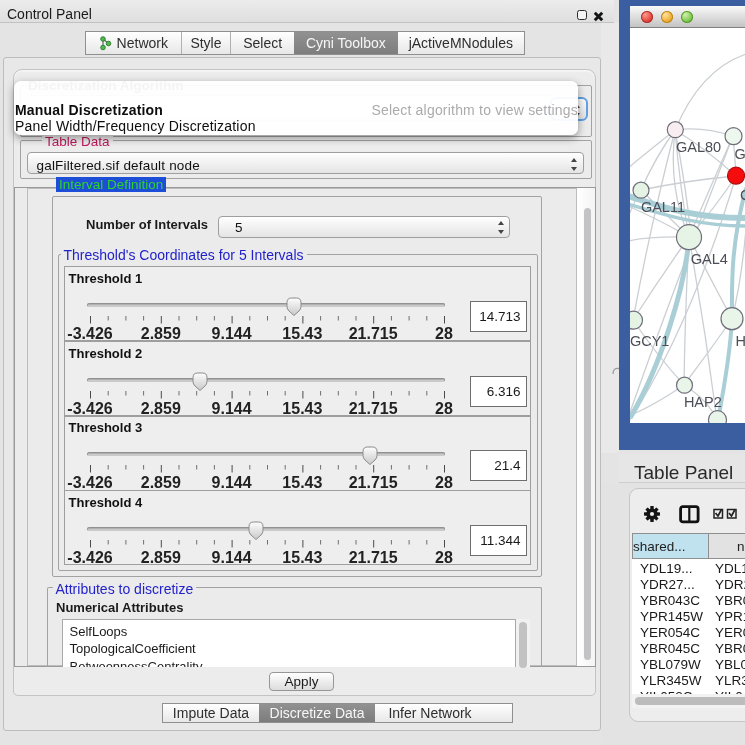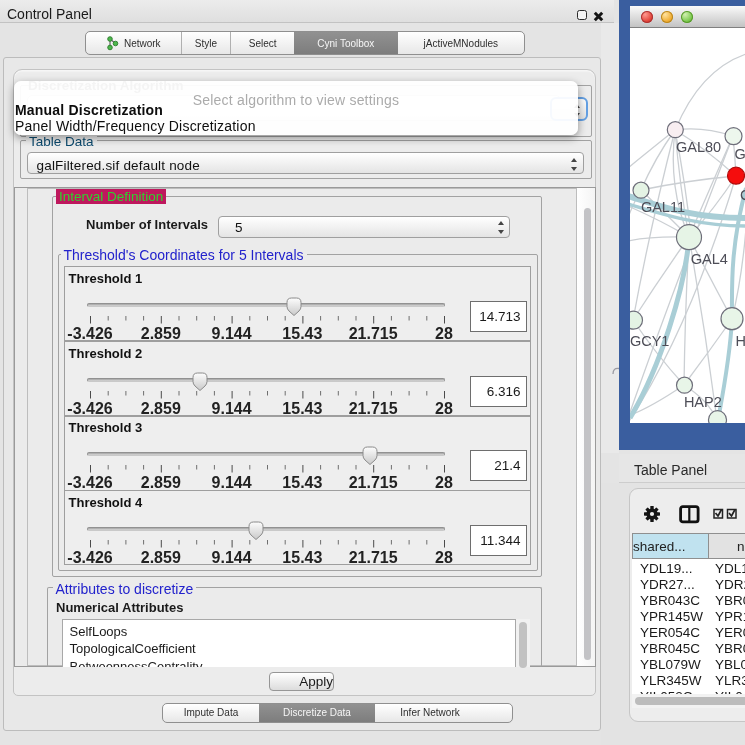--- a/index.html
+++ b/index.html
@@ -2,22 +2,22 @@
 <html><head><meta charset="utf-8">
 <style>
 *{margin:0;padding:0;box-sizing:border-box}
 html,body{width:745px;height:745px;overflow:hidden;background:#e4e4e4;
  font-family:"Liberation Sans",sans-serif;color:#1a1a1a;}
 .abs{position:absolute}
 #titlebar{left:0;top:0;width:614px;height:23px;background:linear-gradient(#ececec,#dfdfdf);border-bottom:1px solid #c2c2c2;}
 #titlebar .t{position:absolute;left:7px;top:5.5px;font-size:14px;color:#1a1a1a}
 #btn-sq{left:577px;top:10px;width:10px;height:10px;border:1.7px solid #2b2b2b;border-radius:2.5px;background:#f4f4f4}
 
-.tabstrip{display:flex;border:1px solid #8f8f8f;border-radius:5px;overflow:hidden;
- background:linear-gradient(#ffffff,#e7e7e7);font-size:10px;color:#2e2e2e}
+.tabstrip{display:flex;border:1px solid #8f8f8f;border-radius:0;overflow:hidden;
+ background:linear-gradient(#ffffff,#e7e7e7);font-size:14px;color:#2e2e2e}
 .tabstrip .seg{display:flex;align-items:center;justify-content:center;height:100%;}
 .tabstrip .sep{border-left:1px solid #b0b0b0;height:100%}
 .tabstrip .dark{background:linear-gradient(#919191,#7d7d7d);color:#f6f6f6}
 #toptabs{left:85px;top:31px;width:440px;height:24px}
 #bottabs{left:162px;top:702.5px;width:351px;height:20.5px}
 
 #panel{left:3px;top:57px;width:598px;height:674px;background:#e8e8e8;border:1px solid #bcbcbc;border-radius:3px}
 #inner{left:13px;top:68.5px;width:583px;height:627.5px;border:1px solid #c3c3c3;background:#ececec;border-radius:9px 9px 5px 5px;box-shadow:inset 0 1.5px 1px #f7f7f7}
 .group{border:1px solid #a2a2a2;border-radius:2px}
 .glabel{position:absolute;font-size:13.5px;background:#ececec;padding:0 3px;white-space:nowrap}
@@ -39,21 +39,21 @@
 .vbox{position:absolute;left:469.5px;width:57px;height:31px;background:#fff;border:1px solid #6e6e6e;font-size:13.5px;text-align:right;padding:7px 5px 0 0}
 .ticks line{stroke-width:1}
 .slabels{position:absolute;font-size:16px;font-weight:bold;color:#222}
 .slabels span{position:absolute;transform:translateX(-50%);white-space:nowrap}
 .thumb{position:absolute;width:16px;height:19px}
 
 #attrlist{left:62px;top:619px;width:454px;height:48px;background:#fff;border:1px solid #a8a8a8;border-bottom:none;font-size:13px;overflow:hidden}
 #listsb{left:516px;top:619px;width:14px;height:48px;background:#f1f1f1}
 #listthumb{left:519px;top:621.5px;width:8px;height:46px;background:#c2c2c2;border-radius:4px}
 
-#apply{left:269px;top:672px;width:65px;height:19px;border:1px solid #969696;border-radius:4px;background:linear-gradient(#ffffff,#dcdcdc);font-size:13.5px;text-align:right;line-height:17px}
+#apply{left:269px;top:672px;width:65px;height:19px;border:1px solid #969696;border-radius:4px;background:linear-gradient(#ffffff,#dcdcdc);font-size:13.5px;text-align:center;line-height:17px}
 
 #popup{left:14px;top:80.5px;width:564px;height:54px;background:rgba(255,255,255,0.94);border-radius:7px;box-shadow:0 3px 9px rgba(0,0,0,.4);z-index:50;font-size:14px;letter-spacing:0.2px}
 
 #netwin{left:619px;top:0;width:126px;height:450px;background:#3a5e9f}
 #nettitle{left:630px;top:6px;width:115px;height:22px;background:linear-gradient(#fafafa,#c3c3c3);border-bottom:1px solid #808080}
 .light{position:absolute;top:5px;width:12px;height:12px;border-radius:50%}
 #canvas{left:630px;top:28px;width:115px;height:395px;background:#fff;overflow:hidden}
 #tpbar{left:619px;top:454px;width:126px;height:29px;background:#e6e6e6;border-bottom:1px solid #cdcdcd}
 #tablewash{left:601px;top:483px;width:144px;height:262px;background:#e3e3e3}
 #tpanel{left:629px;top:488px;width:130px;height:234px;background:#ededed;border:1px solid #c6c6c6;border-radius:9px}
@@ -96,33 +96,33 @@
 </div>
 
 <div class="abs group" style="left:20px;top:84.5px;width:572px;height:52px"></div>
 <span class="abs glabel" style="left:25px;top:77.5px;font-weight:bold;color:#4a4a4a;background:none">Discretization Algorithm</span>
 <div class="abs" style="left:27px;top:95px;width:534px;height:26px;border:1px solid #c4c4c4;border-radius:5px;background:linear-gradient(#fdfdfd,#ededed)"></div>
 <div class="abs" style="left:550px;top:96.5px;width:38px;height:24px;border:2.5px solid #639fe2;border-radius:6px;background:linear-gradient(#fdfdfd,#e2e2e2)">
     <span class="arrows" style="right:5px;top:5px"></span>
   </div>
 
 <div class="abs group" style="left:20px;top:140px;width:572px;height:39px"></div>
-<span class="abs glabel" style="left:26px;top:134px;color:#0c4a6e">Table Data</span>
+<span class="abs glabel" style="left:42px;top:134px;color:#be185d">Table Data</span>
 <div class="abs combo" style="left:27px;top:152px;width:557px;height:22px">
     <span class="ctext">galFiltered.sif default node</span>
     <span class="arrows" style="right:5.5px;top:4.5px"></span>
   </div>
 
 <div class="abs" id="scrollpane"></div>
 <div class="abs" id="content"></div>
 <div class="abs" id="vsb"></div>
 <div class="abs" id="vsbthumb"></div>
 
 <div class="abs group" style="left:52px;top:196px;width:490px;height:381px;background:#ebebeb"></div>
-<span class="abs glabel green" style="left:55.9px;top:189px;background:#be185d">Interval Definition</span>
+<span class="abs glabel green" style="left:55.9px;top:177px;background:#1d4ed8">Interval Definition</span>
 <span class="abs" style="left:86px;top:217px;font-size:13px;font-weight:bold">Number of Intervals</span>
 <div class="abs combo" style="left:218px;top:215.5px;width:292px;height:22px">
     <span class="ctext" style="left:16px;top:3.5px">5</span>
     <span class="arrows" style="right:4.5px;top:4px"></span>
   </div>
 
 <div class="abs group" style="left:58px;top:254px;width:480px;height:317px"></div>
 <span class="abs glabel blue" style="left:60.5px;top:247px;background:#ebebeb;font-size:14px">Threshold's Coordinates for 5 Intervals</span>
 
 <div id="tholder">
@@ -317,21 +317,21 @@
 
 <div class="abs" id="apply">Apply</div>
 
 <div class="abs tabstrip" id="bottabs">
  <div class="seg" style="width:96px">Impute Data</div>
  <div class="seg dark" style="width:116px">Discretize Data</div>
  <div class="seg" style="width:110px">Infer Network</div>
 </div>
 
 <div class="abs" id="popup">
- <div style="position:absolute;left:0;right:0;top:11px;text-align:center;color:#ababab">Select algorithm to view settings</div>
+ <div style="position:absolute;left:0;right:0;top:21px;text-align:right;color:#ababab">Select algorithm to view settings</div>
  <div style="position:absolute;left:1px;top:21.5px;font-weight:bold;color:#0d0d0d">Manual Discretization</div>
  <div style="position:absolute;left:1px;top:37.5px;color:#0d0d0d">Panel Width/Frequency Discretization</div>
 </div>
 
 <svg class="abs" style="left:611.5px;top:365.5px" width="8" height="9">
     <path d="M1,8 Q1,1.5 7,2.5" fill="none" stroke="#9a9aa2" stroke-width="1.3"></path>
   </svg>
 
 <div class="abs" id="netwin"></div>
 <div class="abs" id="nettitle">
@@ -397,21 +397,21 @@
 <text x="60.7" y="236.2">GAL4</text>
 <text x="-0.1" y="317.9">GCY1</text>
 <text x="105.6" y="317.9">H</text>
 <text x="53.9" y="379.4">HAP2</text>
 </g>
 </svg>
 </div>
 
 <div class="abs" id="tablewash"></div>
 <div class="abs" id="tpbar">
-    <span style="position:absolute;left:15px;top:8px;font-size:14px;color:#2a2a2a">Table Panel</span>
+    <span style="position:absolute;left:15px;top:8px;font-size:19px;color:#2a2a2a">Table Panel</span>
   </div>
 <div class="abs" id="tpanel"></div>
 <svg class="abs" style="left:644px;top:506px" width="16" height="16" viewBox="0 0 16 16">
     <g fill="#141414">
       <circle cx="8" cy="8" r="5.6"></circle>
       <g transform="translate(8,8)">
         <rect x="-1.7" y="-8" width="3.4" height="4" rx="0.6"></rect>
         <rect x="-1.7" y="4" width="3.4" height="4" rx="0.6"></rect>
         <rect x="-8" y="-1.7" width="4" height="3.4" rx="0.6"></rect>
         <rect x="4" y="-1.7" width="4" height="3.4" rx="0.6"></rect>

